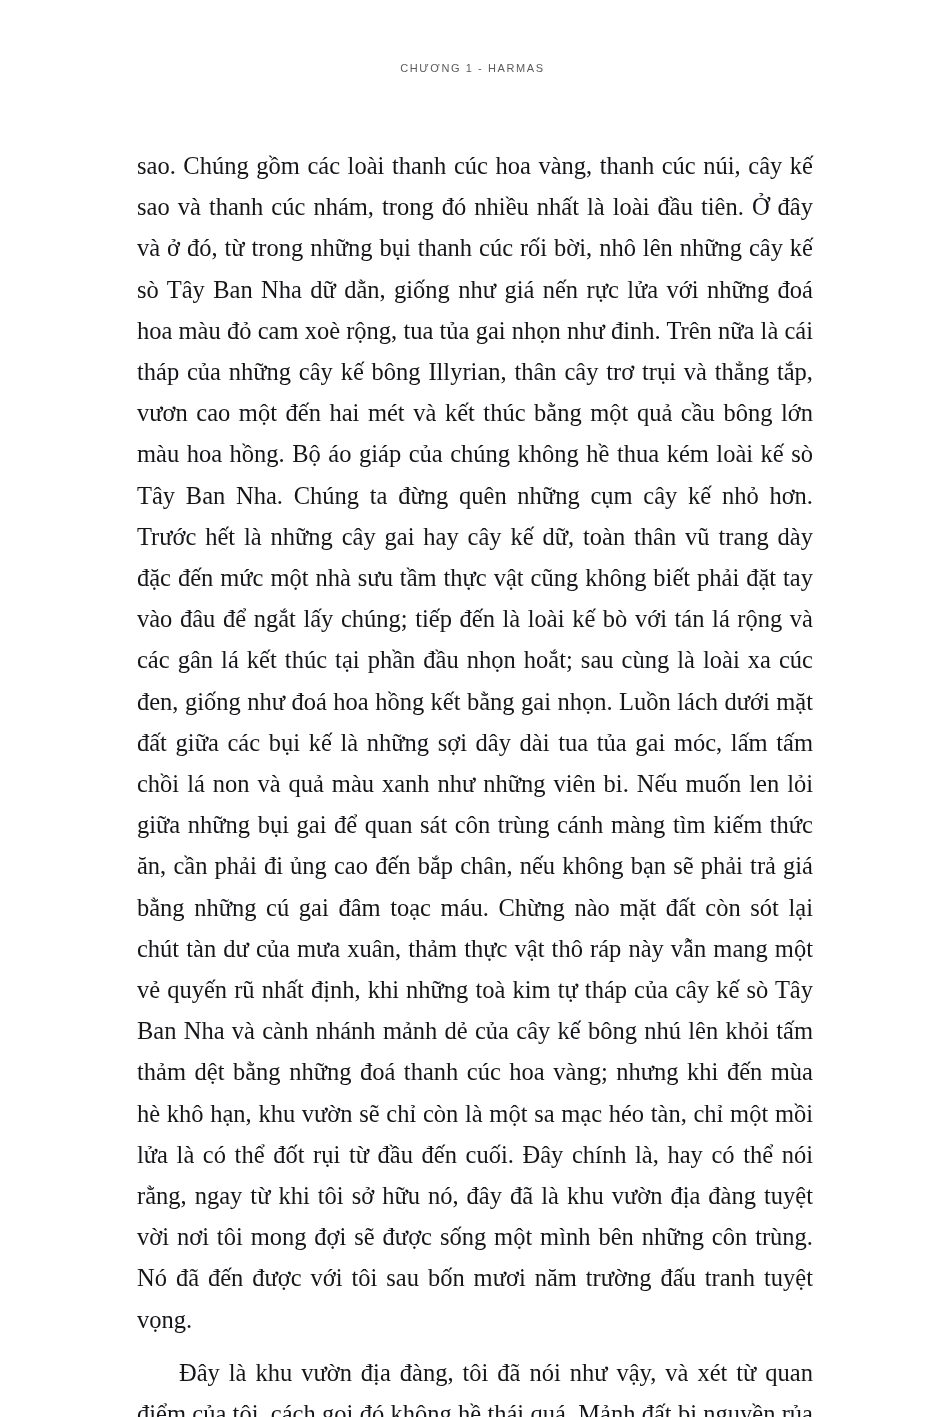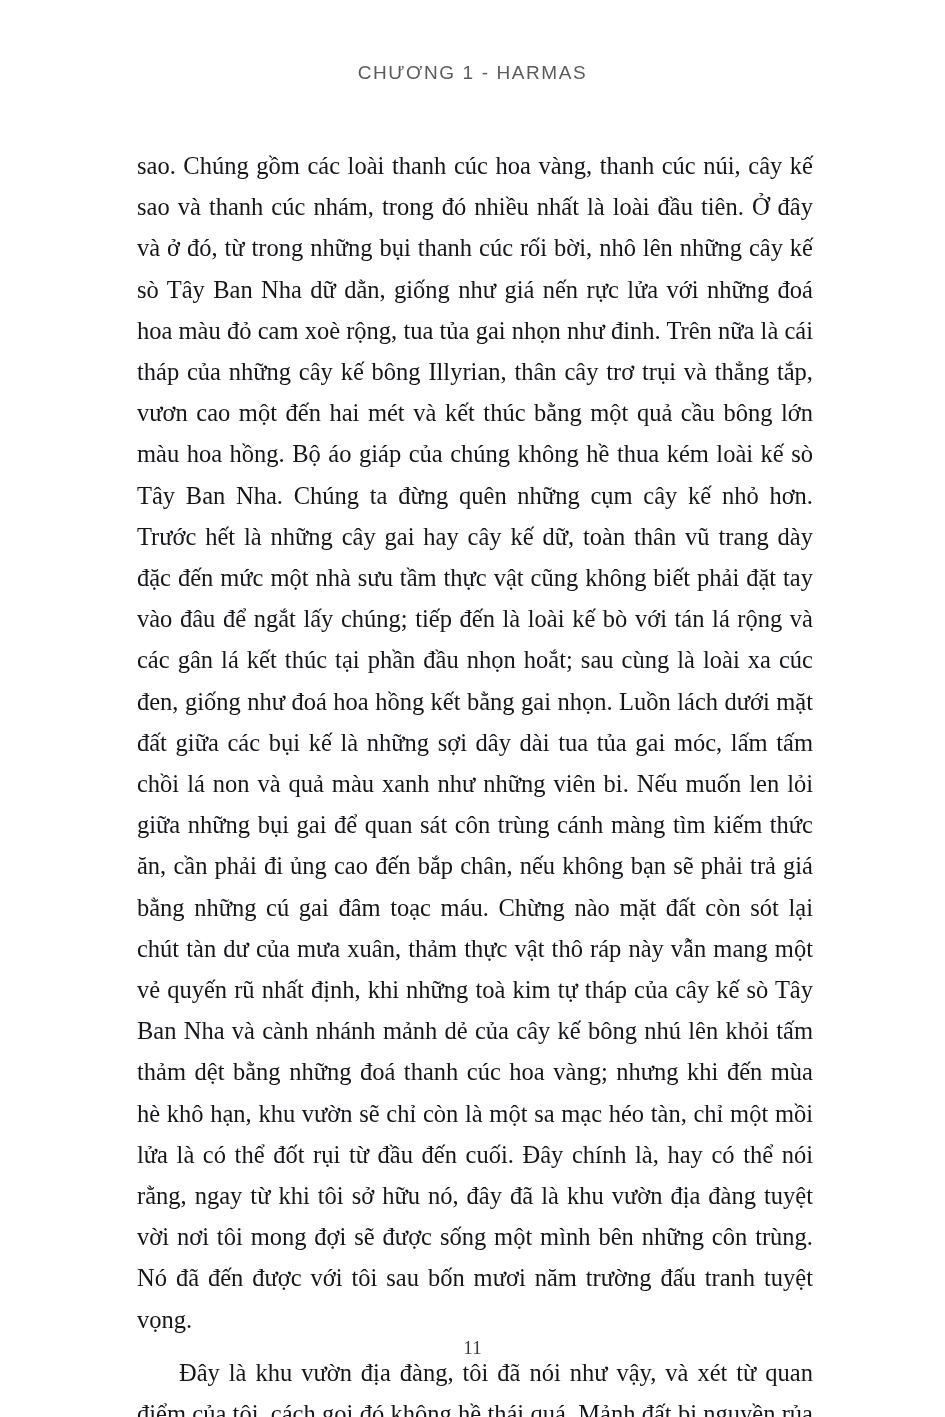--- a/index.html
+++ b/index.html
@@ -20,21 +20,21 @@
     height: 1417px;
     box-sizing: border-box;
   }
   .running-head {
     position: absolute;
     top: 62px;
     left: 0;
     width: 945px;
     text-align: center;
     font-family: "Liberation Sans", sans-serif;
-    font-size: 19px;
+    font-size: 11px;
     letter-spacing: 1.6px;
     color: #5b5b5b;
     white-space: nowrap;
   }
   .body-text {
     position: absolute;
     top: 133px;
     left: 125px;
     width: 700px;
   }
@@ -66,15 +66,14 @@
 
 <div class="page">
 
   <div class="running-head">CHƯƠNG 1 - HARMAS</div>
 
   <div class="body-text">
     <p>sao. Chúng gồm các loài thanh cúc hoa vàng, thanh cúc núi, cây kế sao và thanh cúc nhám, trong đó nhiều nhất là loài đầu tiên. Ở đây và ở đó, từ trong những bụi thanh cúc rối bời, nhô lên những cây kế sò Tây Ban Nha dữ dằn, giống như giá nến rực lửa với những đoá hoa màu đỏ cam xoè rộng, tua tủa gai nhọn như đinh. Trên nữa là cái tháp của những cây kế bông Illyrian, thân cây trơ trụi và thẳng tắp, vươn cao một đến hai mét và kết thúc bằng một quả cầu bông lớn màu hoa hồng. Bộ áo giáp của chúng không hề thua kém loài kế sò Tây Ban Nha. Chúng ta đừng quên những cụm cây kế nhỏ hơn. Trước hết là những cây gai hay cây kế dữ, toàn thân vũ trang dày đặc đến mức một nhà sưu tầm thực vật cũng không biết phải đặt tay vào đâu để ngắt lấy chúng; tiếp đến là loài kế bò với tán lá rộng và các gân lá kết thúc tại phần đầu nhọn hoắt; sau cùng là loài xa cúc đen, giống như đoá hoa hồng kết bằng gai nhọn. Luồn lách dưới mặt đất giữa các bụi kế là những sợi dây dài tua tủa gai móc, lấm tấm chồi lá non và quả màu xanh như những viên bi. Nếu muốn len lỏi giữa những bụi gai để quan sát côn trùng cánh màng tìm kiếm thức ăn, cần phải đi ủng cao đến bắp chân, nếu không bạn sẽ phải trả giá bằng những cú gai đâm toạc máu. Chừng nào mặt đất còn sót lại chút tàn dư của mưa xuân, thảm thực vật thô ráp này vẫn mang một vẻ quyến rũ nhất định, khi những toà kim tự tháp của cây kế sò Tây Ban Nha và cành nhánh mảnh dẻ của cây kế bông nhú lên khỏi tấm thảm dệt bằng những đoá thanh cúc hoa vàng; nhưng khi đến mùa hè khô hạn, khu vườn sẽ chỉ còn là một sa mạc héo tàn, chỉ một mồi lửa là có thể đốt rụi từ đầu đến cuối. Đây chính là, hay có thể nói rằng, ngay từ khi tôi sở hữu nó, đây đã là khu vườn địa đàng tuyệt vời nơi tôi mong đợi sẽ được sống một mình bên những côn trùng. Nó đã đến được với tôi sau bốn mươi năm trường đấu tranh tuyệt vọng.</p>
     <p class="indent">Đây là khu vườn địa đàng, tôi đã nói như vậy, và xét từ quan điểm của tôi, cách gọi đó không hề thái quá. Mảnh đất bị nguyền rủa này, nơi không một ai muốn gieo xuống dù chỉ một nhúm hạt củ cải, lại chính là thiên đàng hạ giới của các loài côn trùng cánh màng. Toàn bộ côn trùng cánh màng quanh vùng đã bị thu hút đến đây bởi</p>
   </div>
 
-  <div class="folio">11</div>
 
 </div>
 
 </body></html>

